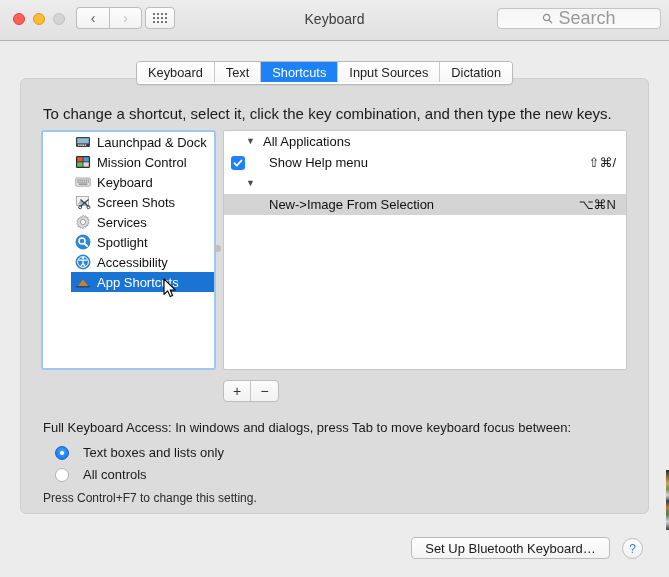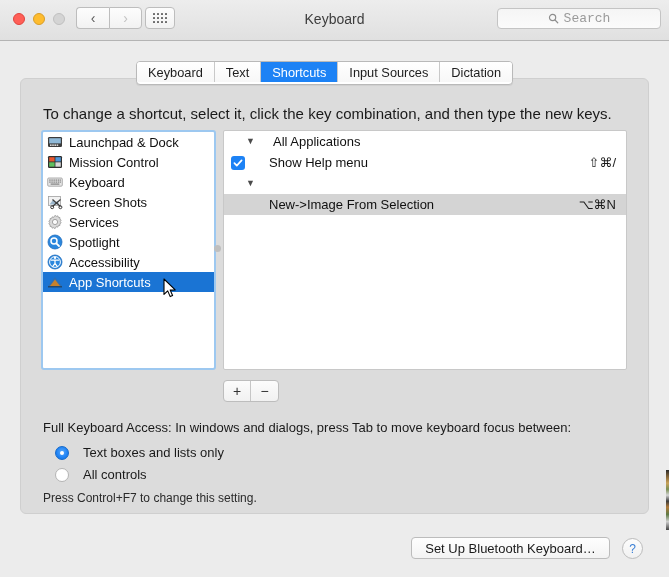--- a/index.html
+++ b/index.html
@@ -88,21 +88,21 @@
     right: 8px; top: 8px;
     width: 164px; height: 21px;
     background: linear-gradient(to bottom, #f5f5f5, #fbfbfb);
     border: 1px solid #c4c4c4;
     border-radius: 4px;
     box-sizing: border-box;
     display: flex; align-items: center; justify-content: center;
     gap: 5px;
   }
   .search-icon { width: 11px; height: 11px; display:block; }
-  .search-ph { font-size: 13px; color: #9a9a9a; font-family: Liberation Mono, monospace; }
+  .search-ph { font-size: 18px; color: #9a9a9a; }
 
   
   .tabbar {
     position: absolute;
     left: 136px; top: 61px;
     height: 22px;
     display: flex;
     border: 1px solid #b9b9b9;
     border-radius: 4px;
     overflow: hidden;
@@ -147,20 +147,21 @@
   
   .cat-wrap {
     position: absolute;
     left: 20px; top: 51px;
     width: 175px; height: 240px;
     background: #ffffff;
     border: 2px solid #9dc8f0;
     border-radius: 3px;
     box-sizing: border-box;
     overflow: hidden;
+    padding-left: 28px;
   }
   .cat-item {
     height: 20px;
     display: flex;
     align-items: center;
     padding-left: 4px;
     gap: 6px;
     font-size: 13px;
     color: #101010;
   }
@@ -198,21 +199,21 @@
     position: relative;
   }
   .sc-row.selected { background: #d4d4d4; }
   .disclosure {
     width: 10px;
     margin-left: 22px;
     color: #4a4a4a;
     font-size: 9px;
     line-height: 1;
   }
-  .sc-group-label { margin-left: 17px; }
+  .sc-group-label { margin-left: 7px; }
   .sc-check {
     position: absolute;
     left: 7px;
     width: 14px; height: 14px;
     border-radius: 3px;
     background: #1d82f5;
     display: flex; align-items: center; justify-content: center;
   }
   .sc-check svg { width: 10px; height: 10px; display:block; }
   .sc-name { margin-left: 45px; }

